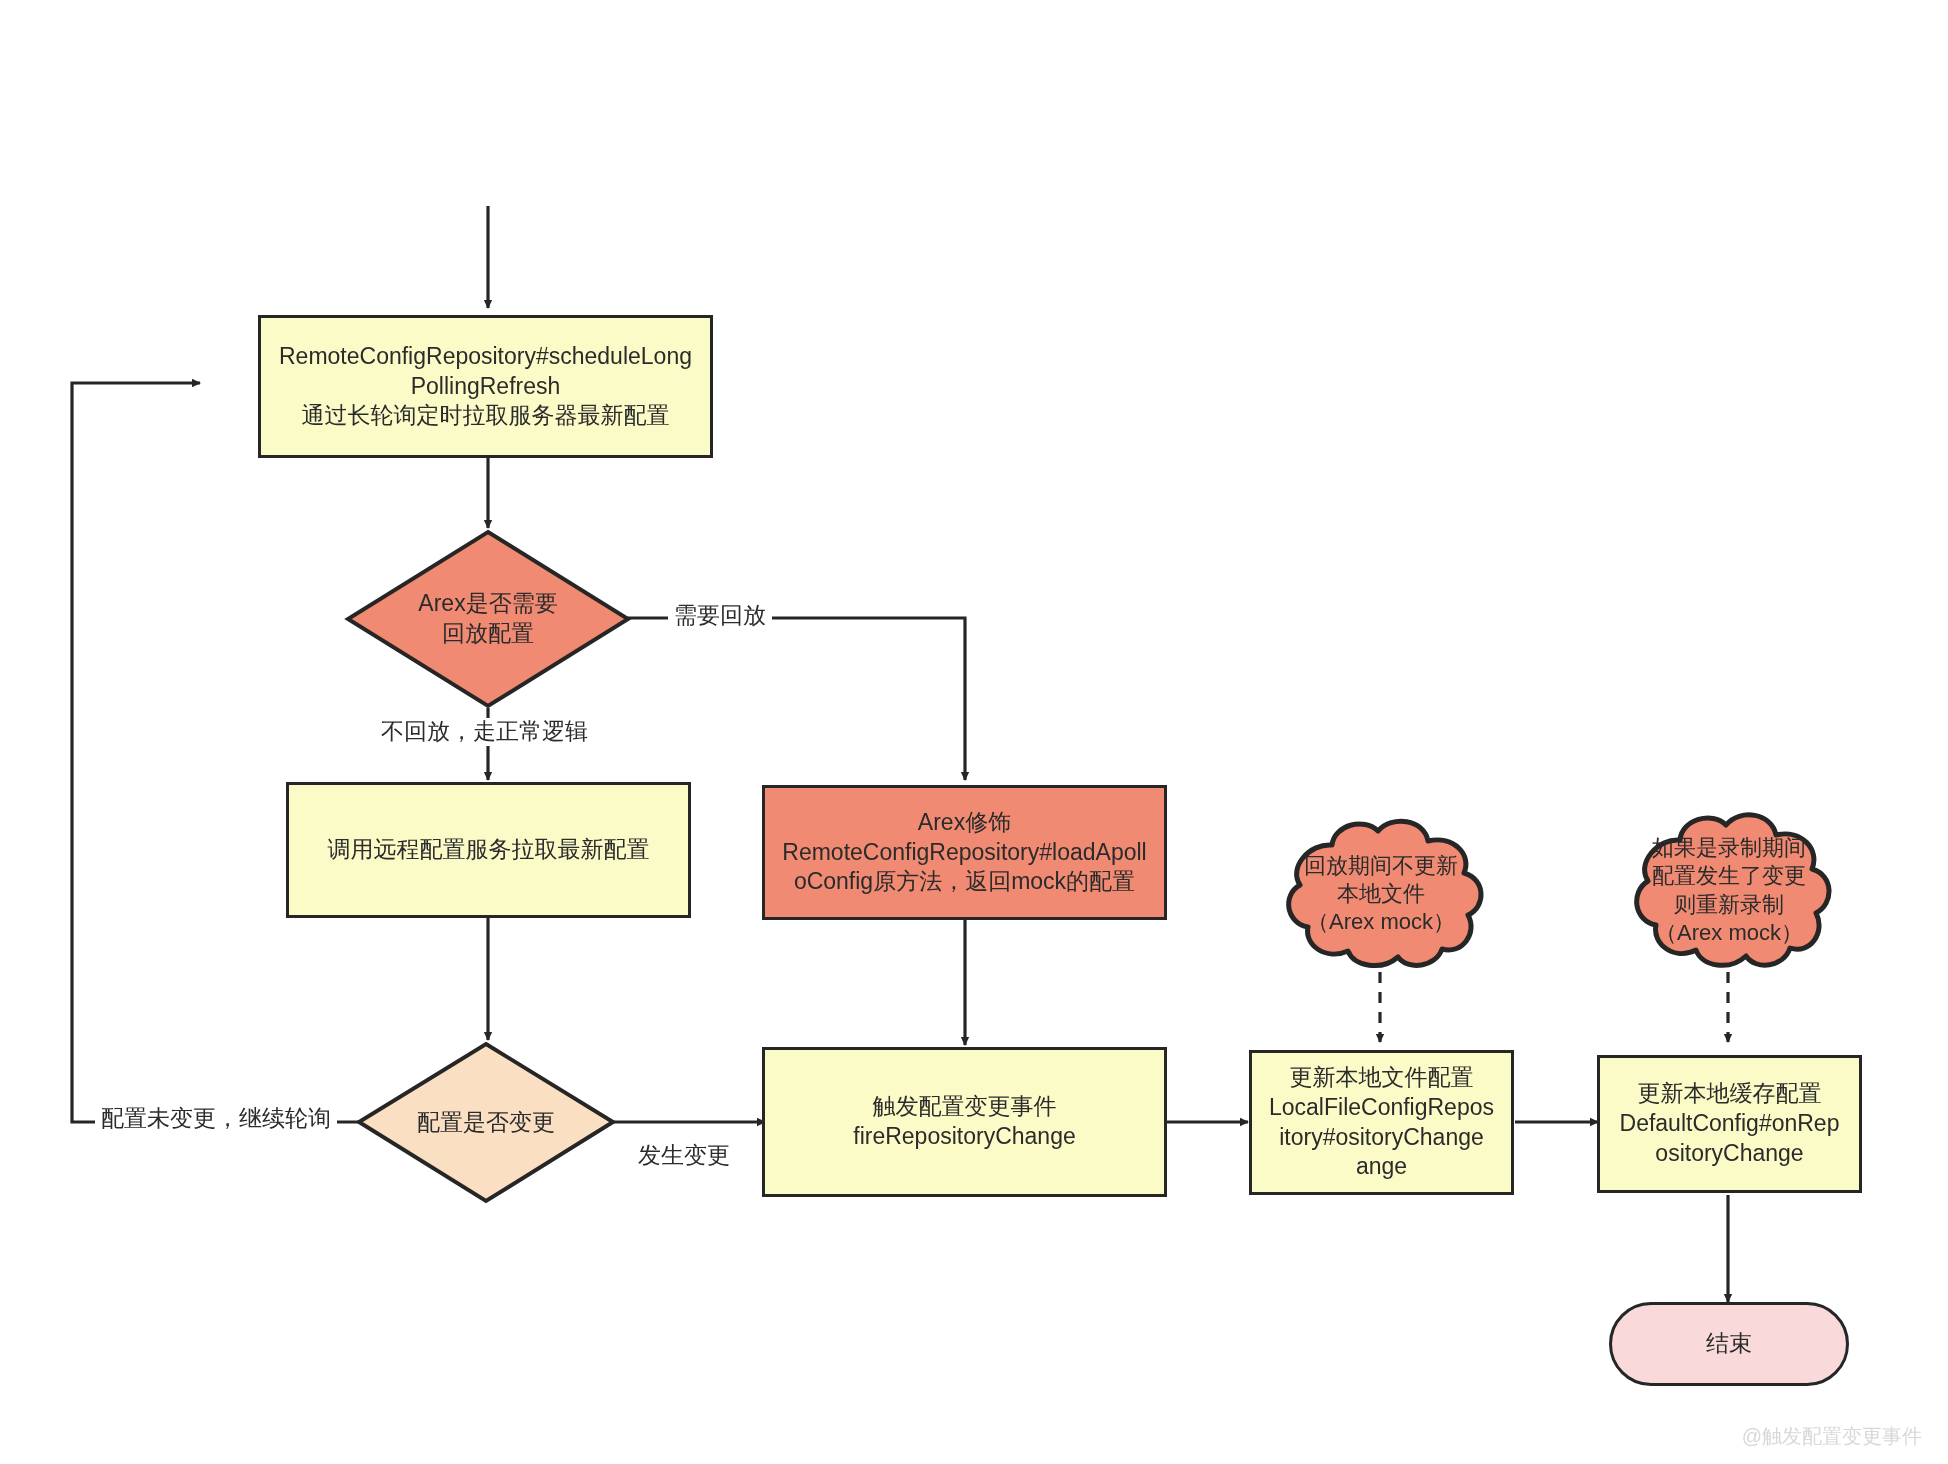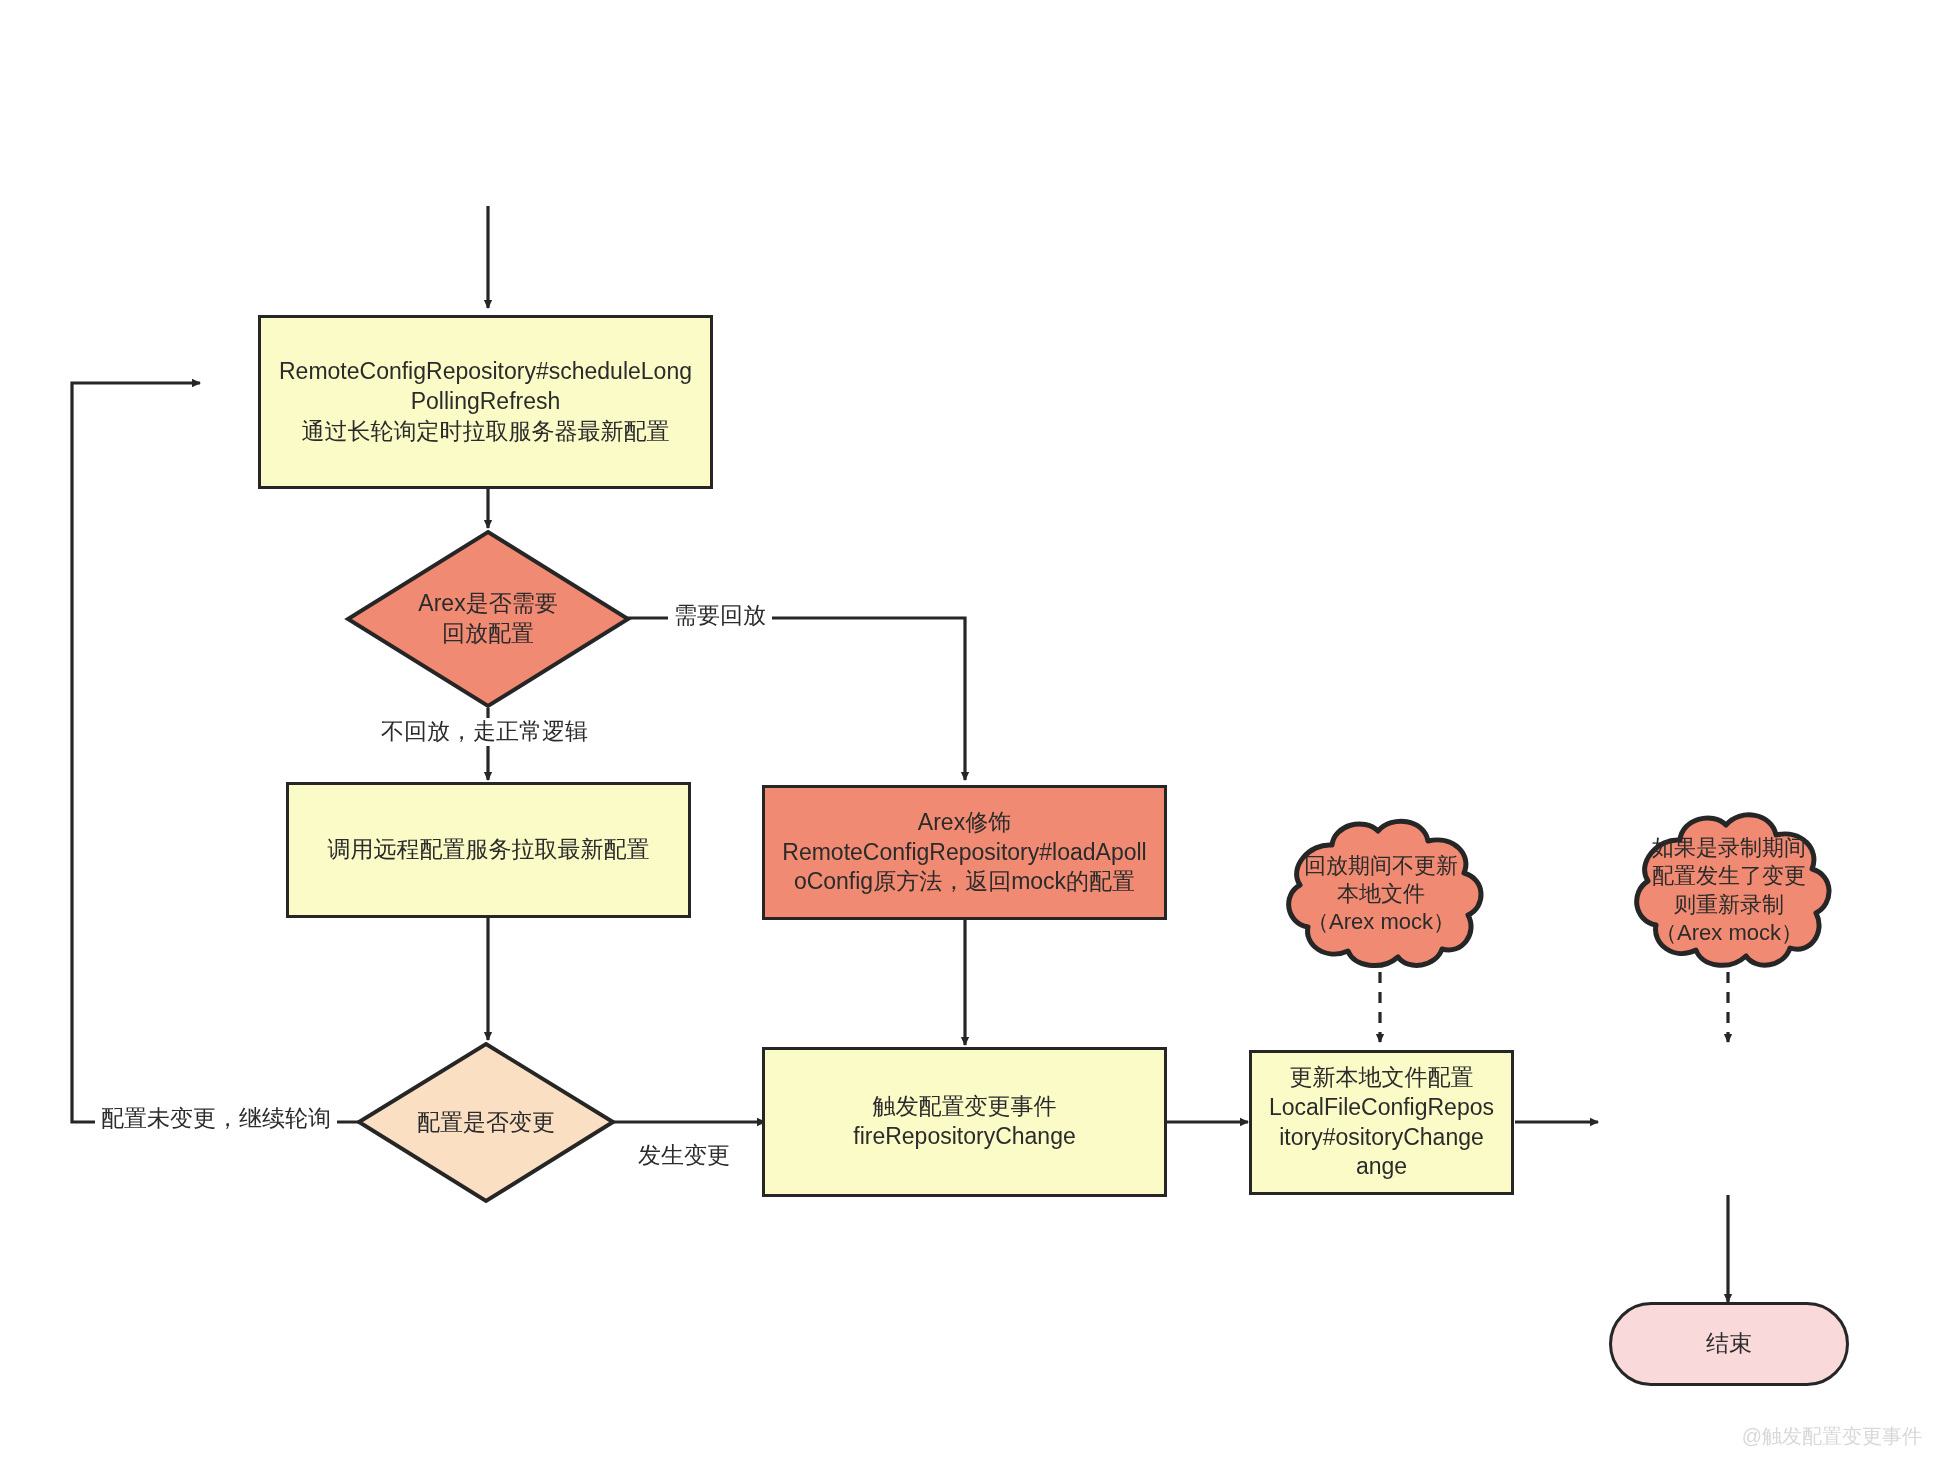--- a/index.html
+++ b/index.html
@@ -156,21 +156,21 @@
     </g>
     <g stroke="#262626" stroke-width="3.2" fill="none" stroke-dasharray="11 9">
 
       <path d="M1380,972 L1380,1042" marker-end="url(#arrow)"></path>
 
       <path d="M1728,972 L1728,1042" marker-end="url(#arrow)"></path>
     </g>
   </svg>
 
 
-  <div class="node process-yellow" style="left:258px; top:315px; width:455px; height:174px;">RemoteConfigRepository#scheduleLong
+  <div class="node process-yellow" style="left:258px; top:315px; width:455px; height:143px;">RemoteConfigRepository#scheduleLong
 PollingRefresh
 通过长轮询定时拉取服务器最新配置</div>
 
   <div class="diamond-wrap" style="left:344px; top:528px; width:288px; height:182px;">
     <svg width="288" height="182" viewBox="0 0 288 182">
       <polygon points="144,4 284,91 144,178 4,91" fill="#f08a72" stroke="#262626" stroke-width="4"></polygon>
     </svg>
     <div class="diamond-label">Arex是否需要
 回放配置</div>
   </div>
@@ -189,20 +189,23 @@
   </div>
 
   <div class="node process-yellow" style="left:762px; top:1047px; width:405px; height:150px;">触发配置变更事件
 fireRepositoryChange</div>
 
   <div class="node process-yellow" style="left:1249px; top:1050px; width:265px; height:145px;">更新本地文件配置
 LocalFileConfigRepos
 itory#ositoryChange
 ange</div>
 
+  <div class="node process-yellow" style="left:1597px; top:1055px; width:265px; height:138px;">更新本地缓存配置
+DefaultConfig#onRep
+ositoryChange</div>
 
   <div class="cloud-wrap" style="left:1272px; top:815px; width:218px; height:158px;">
     <svg width="218" height="158" viewBox="0 0 218 158">
       <path d="M60,30 C62,10 92,2 106,16 C120,0 152,4 156,26
                C182,20 200,40 192,58 C214,64 214,92 196,100
                C206,118 190,140 170,134 C164,152 136,156 126,142
                C110,156 82,152 76,136 C54,146 32,130 36,112
                C14,108 10,80 28,70 C16,52 38,28 60,30 Z" fill="#f08a72" stroke="#262626" stroke-width="5" stroke-linejoin="round"></path>
     </svg>
     <div class="cloud-label">回放期间不更新

